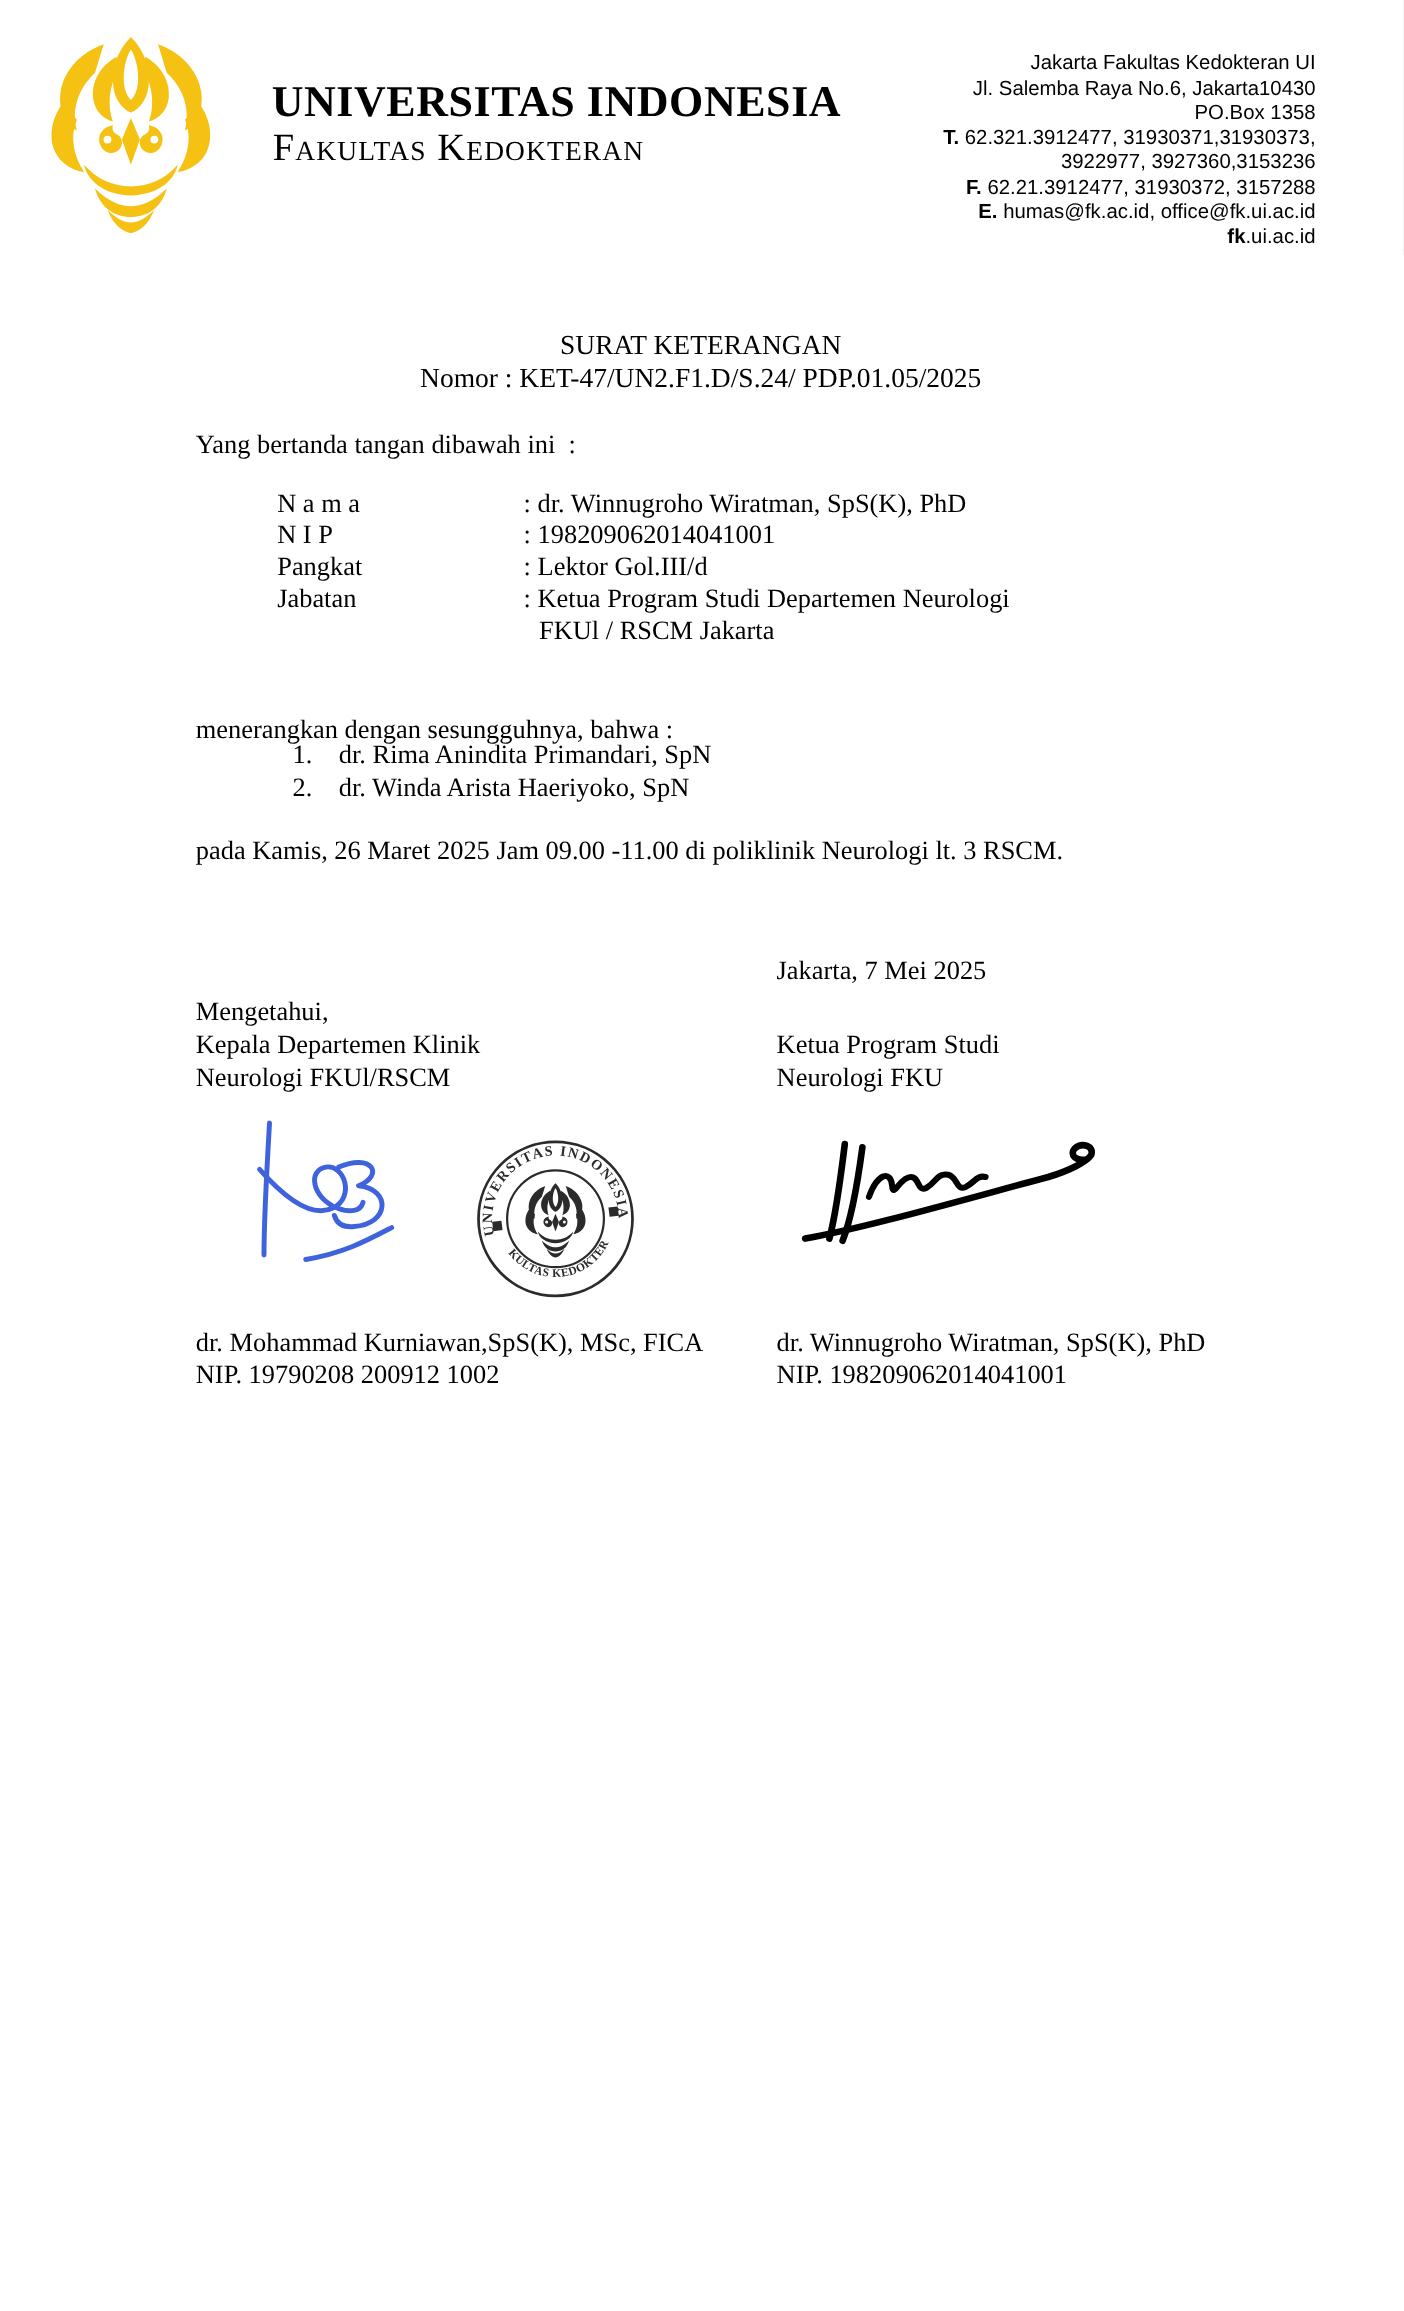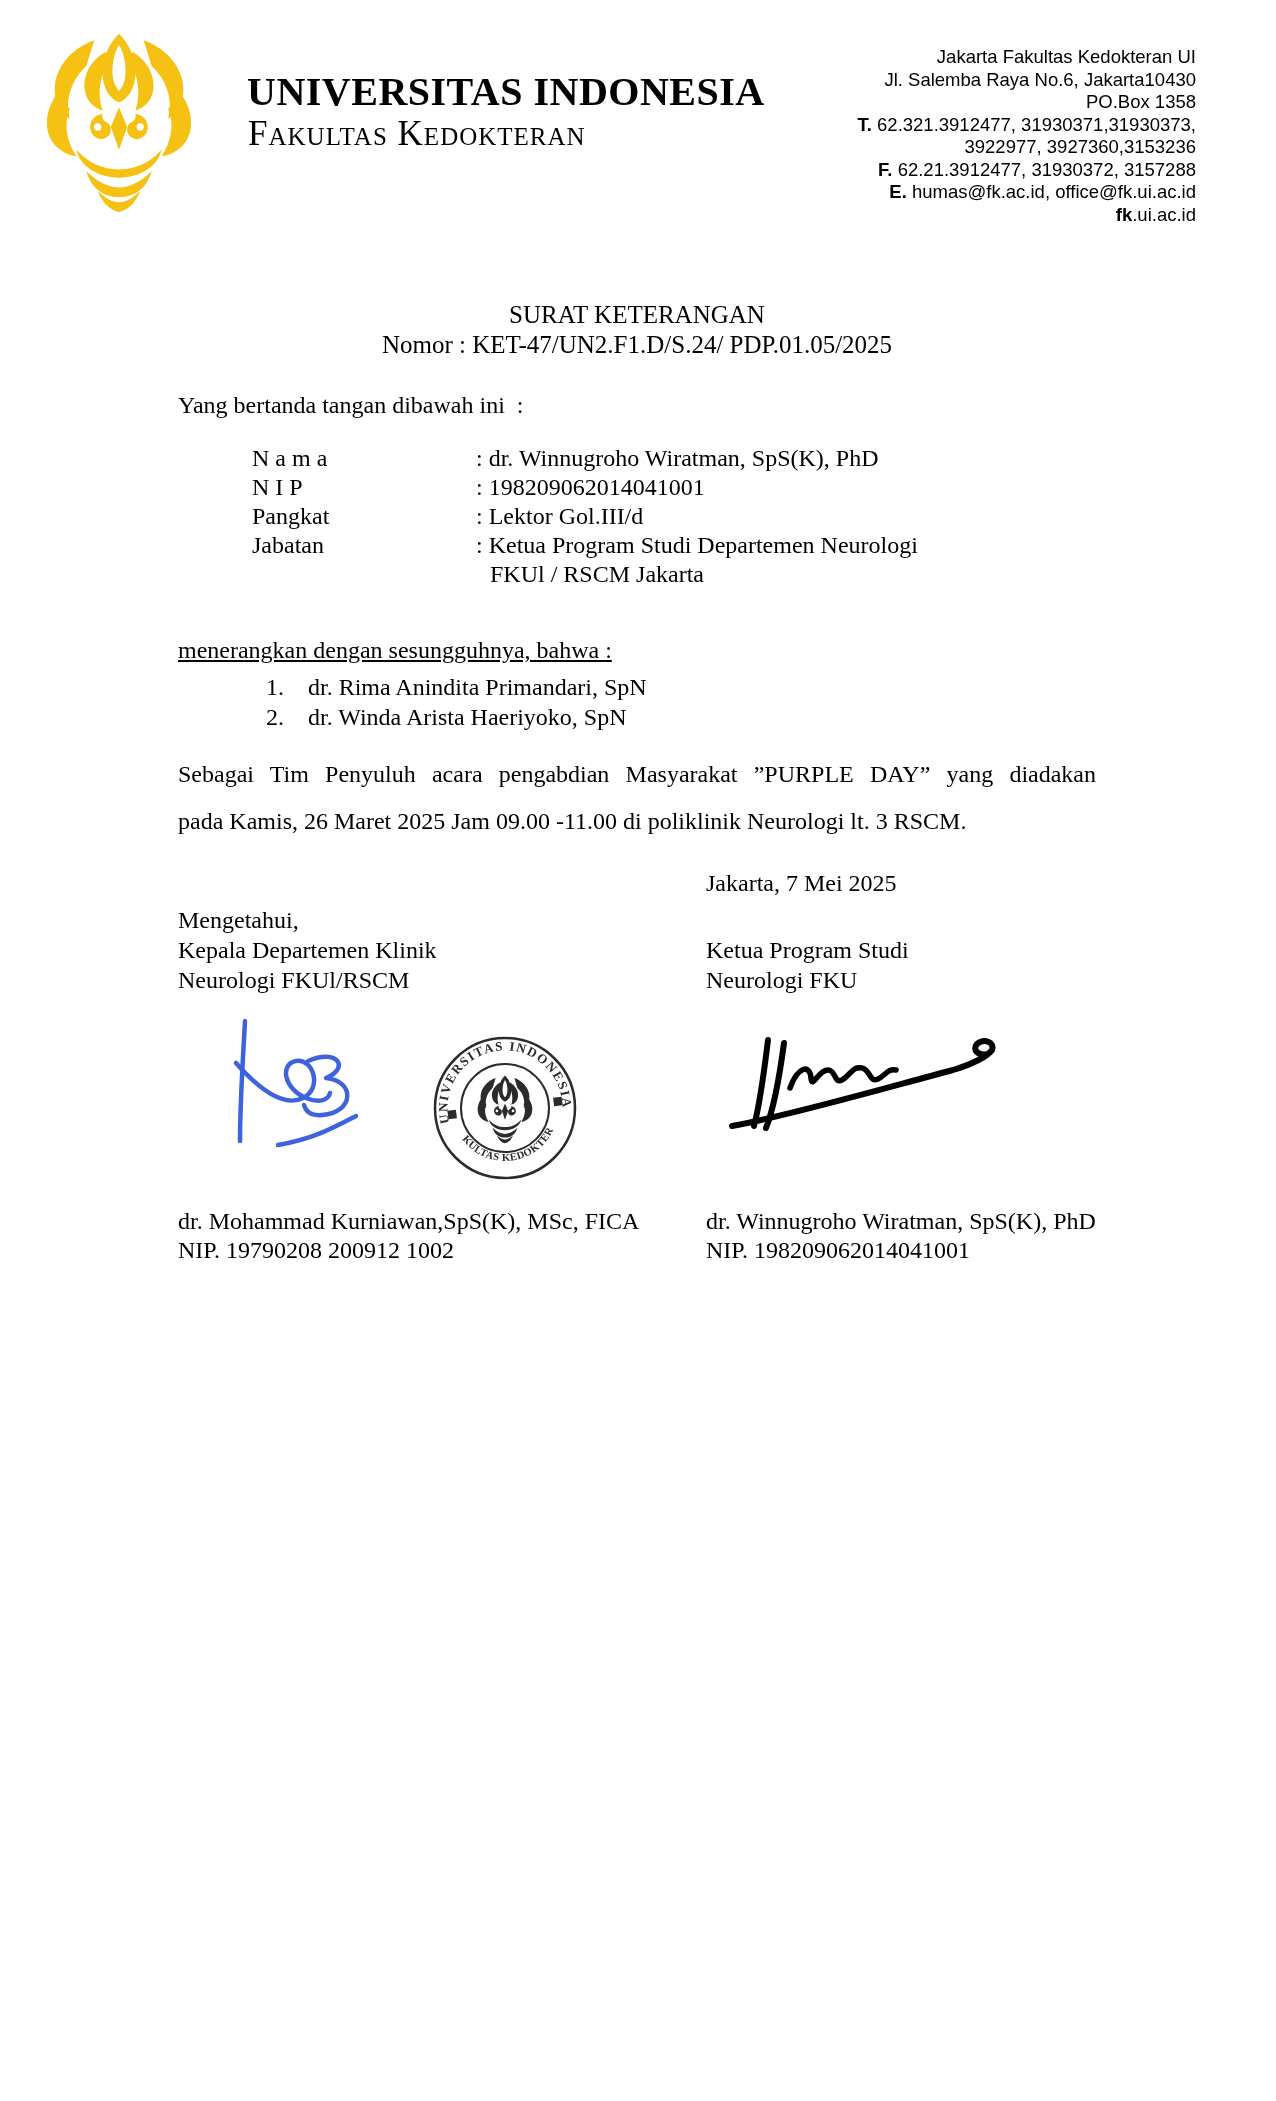--- a/index.html
+++ b/index.html
@@ -18,21 +18,21 @@
   .contact b { font-weight:bold; }
 
   
   .title-block { position:absolute; left:178px; top:300px; width:918px; text-align:center; font-size:25px; line-height:30px; }
 
   
   .intro   { position:absolute; left:178px; top:391px; font-size:24px; line-height:29px; white-space:pre-wrap;text-align:center; }
   .fields  { position:absolute; left:178px; top:444px; font-size:24px; line-height:29px; }
   .flabel  { display:inline-block; width:224px; margin-left:74px; }
   .fcont   { margin-left:312px; }
-  .menerangkan { position:absolute; left:178px; top:636px; font-size:24px; line-height:29px;text-decoration:underline; }
+  .menerangkan { position:absolute; left:178px; top:650px; font-size:24px; line-height:29px; }
   .list    { position:absolute; left:178px; top:672px; font-size:24px; line-height:30px; }
   .lnum    { display:inline-block; width:42px; margin-left:88px; }
   .para    { position:absolute; left:178px; top:751px; width:918px; font-size:24px; line-height:47px; }
   .para-l1 { text-align:justify; text-align-last:justify; }
 
   
   .date-line     { position:absolute; left:706px; top:869px; font-size:24px; line-height:29px; }
   .closing-left  { position:absolute; left:178px; top:905px; font-size:24px; line-height:30px; }
   .closing-right { position:absolute; left:706px; top:935px; font-size:24px; line-height:30px;font-family:Liberation Serif, serif; }
   .names-left    { position:absolute; left:178px; top:1207px; font-size:24px; line-height:29px; }
@@ -109,21 +109,20 @@
   </div>
 
   <div class="menerangkan">menerangkan dengan sesungguhnya, bahwa :</div>
 
   <div class="list">
     <div><span class="lnum">1.</span><span>dr. Rima Anindita Primandari, SpN</span></div>
     <div><span class="lnum">2.</span><span>dr. Winda Arista Haeriyoko, SpN</span></div>
   </div>
 
   <div class="para">
-    <div class="para-l1">Sebagai Tim Penyuluh acara pengabdian Masyarakat ”PURPLE DAY” yang diadakan</div>
     <div>pada Kamis, 26 Maret 2025 Jam 09.00 -11.00 di poliklinik Neurologi lt. 3 RSCM.</div>
   </div>
 
   <div class="date-line">Jakarta, 7 Mei 2025</div>
 
   <div class="closing-left">
     <div>Mengetahui,</div>
     <div>Kepala Departemen Klinik</div>
     <div>Neurologi FKUl/RSCM</div>
   </div>

